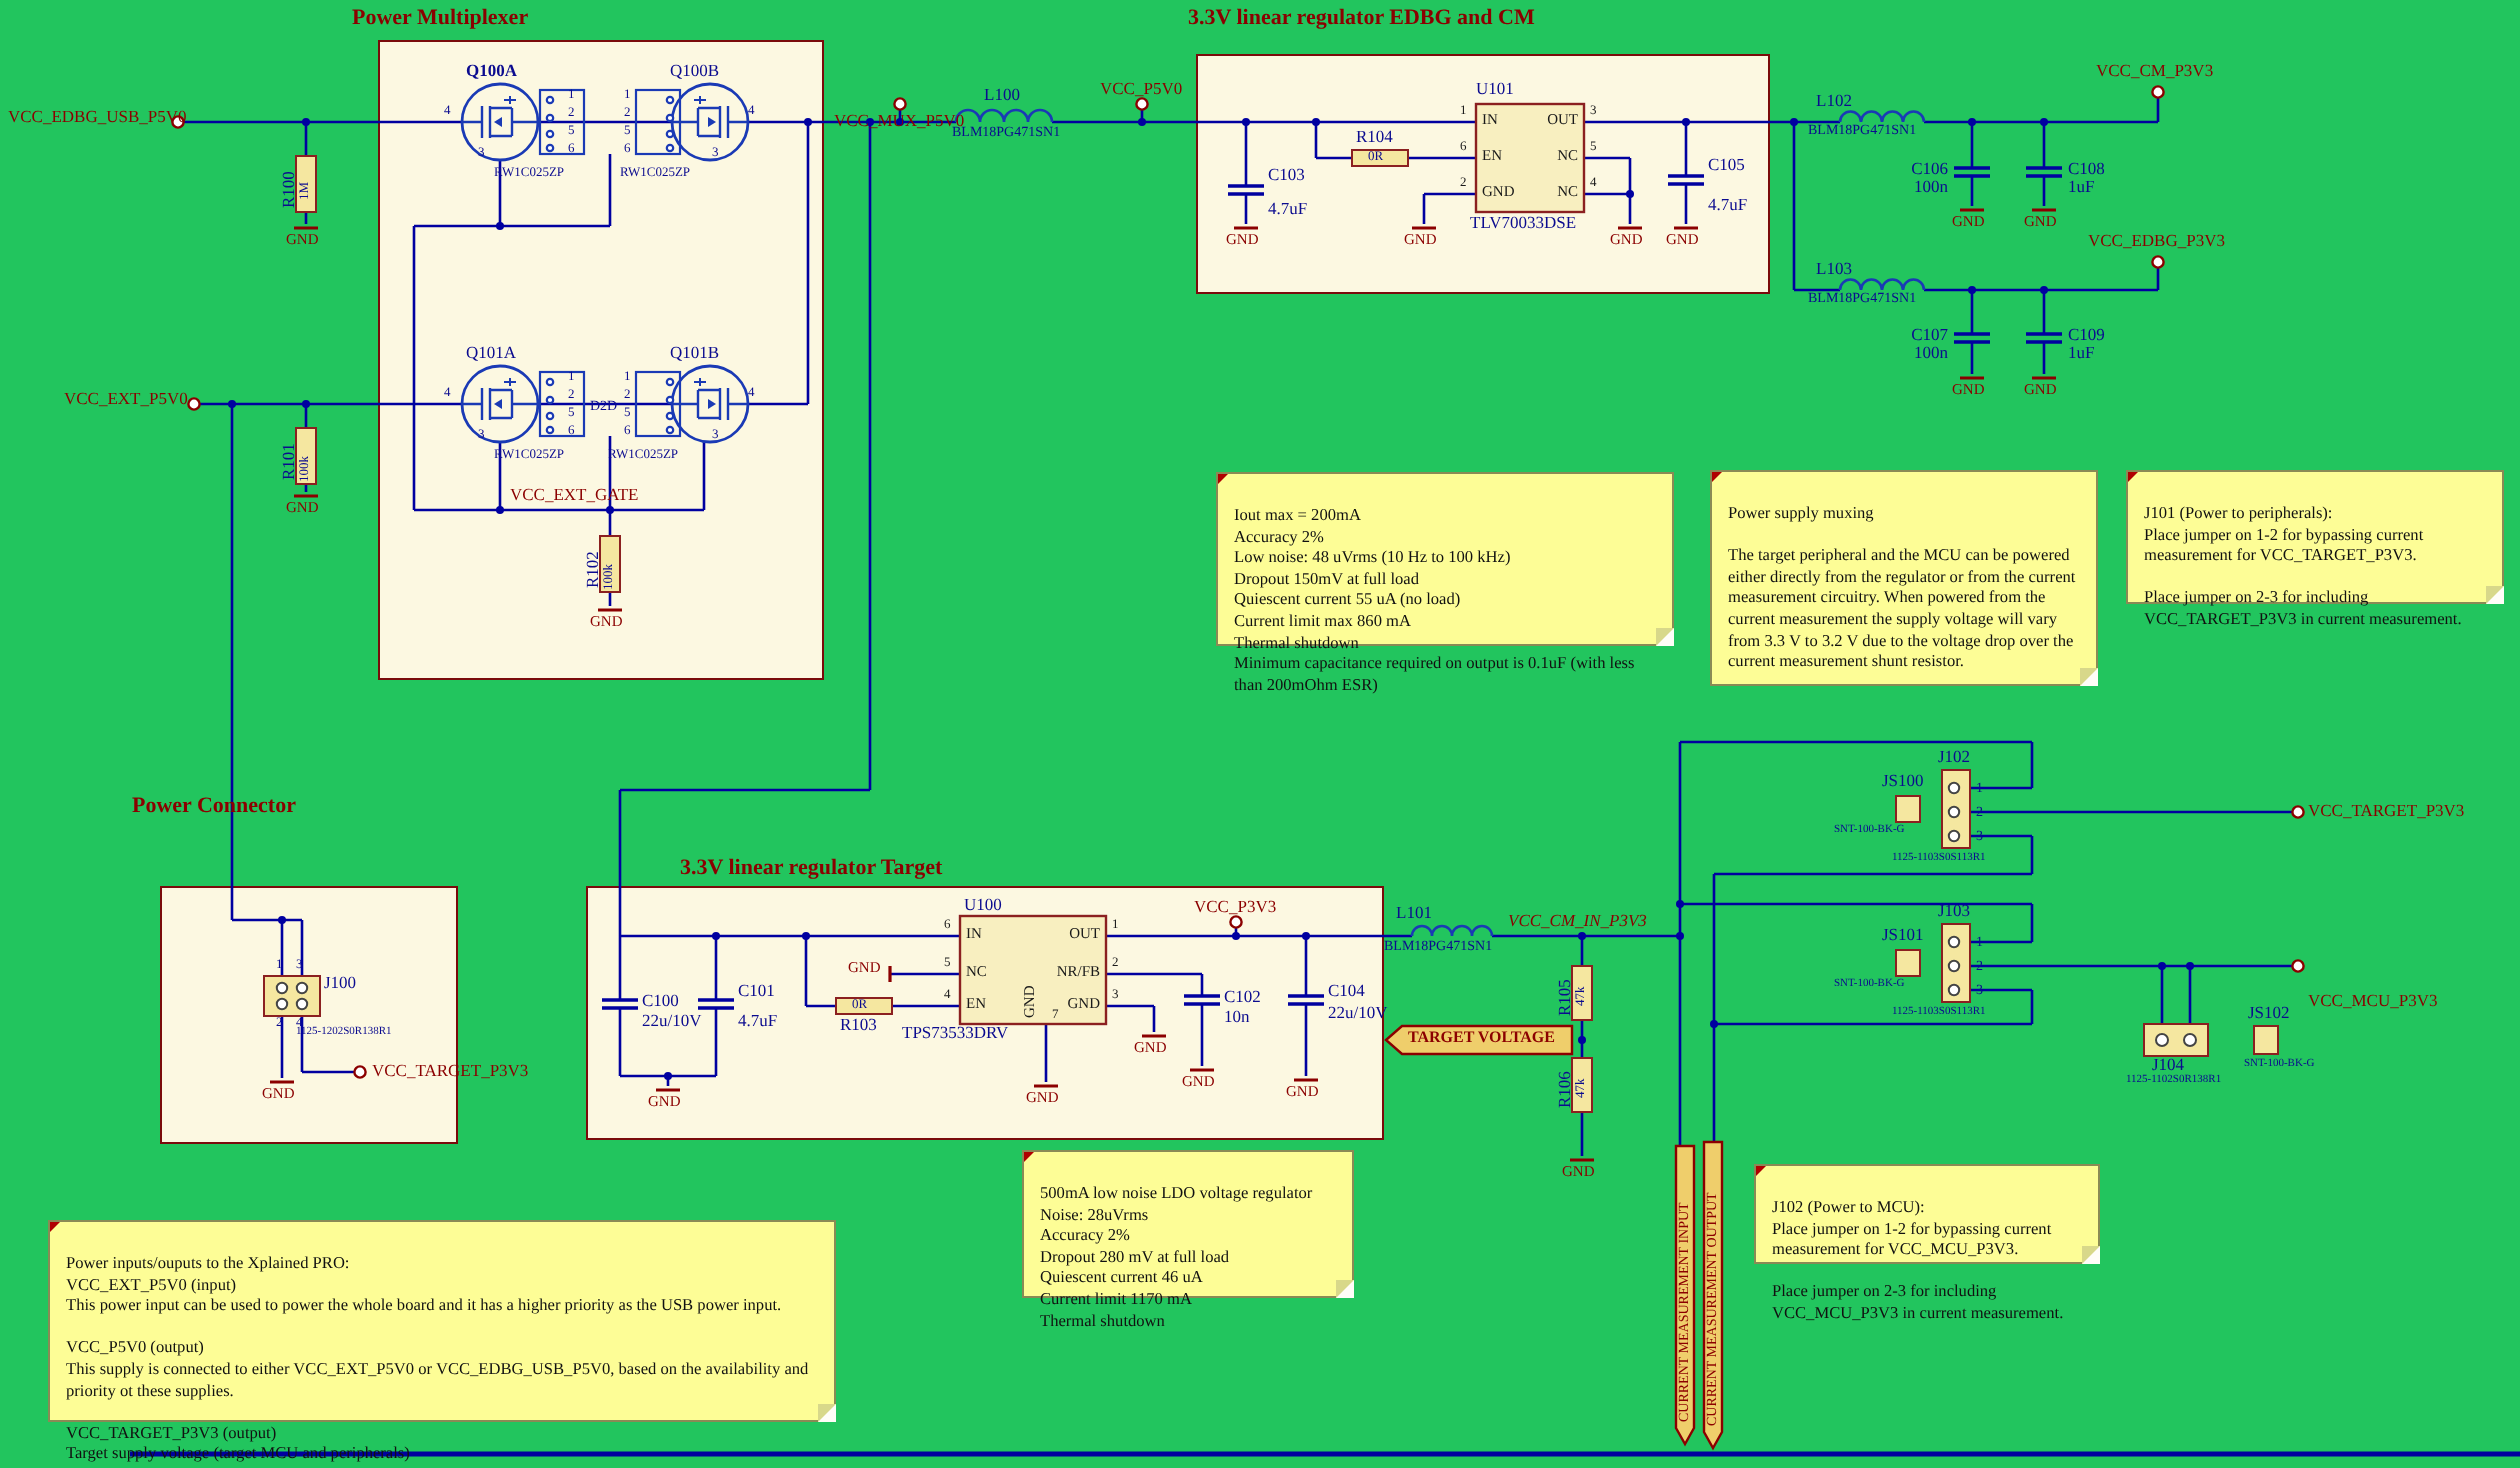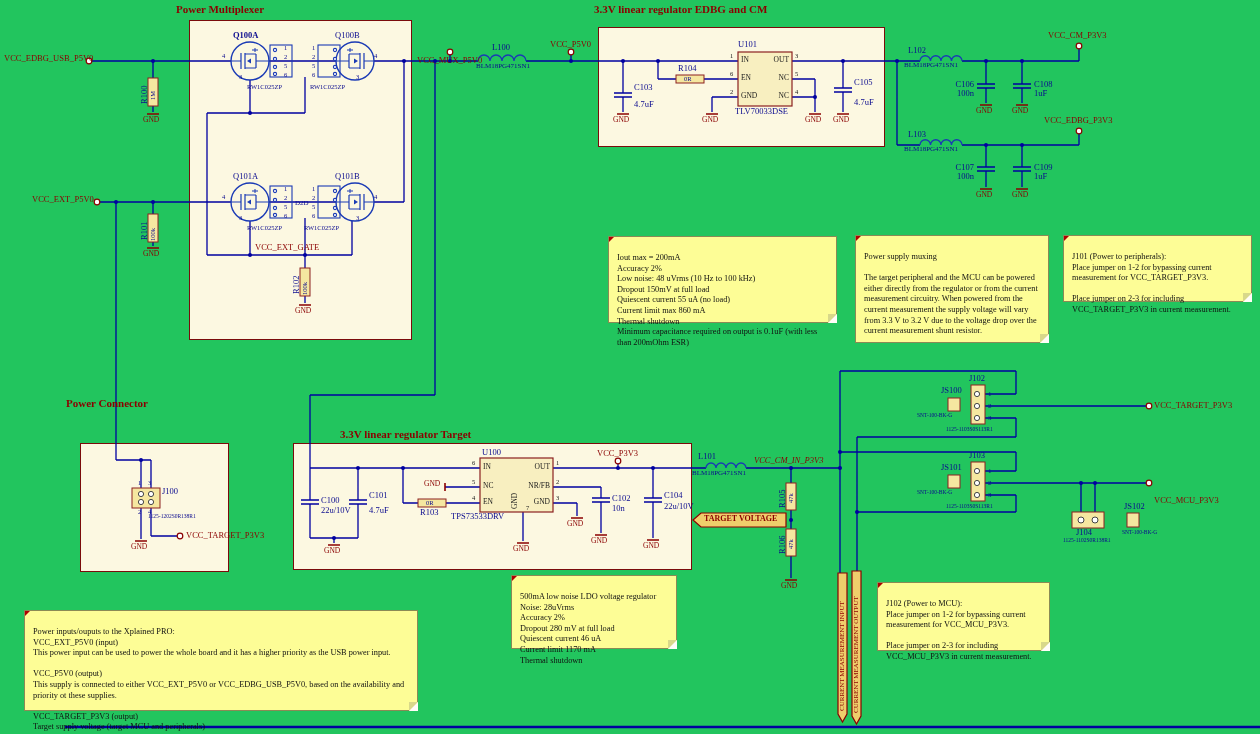--- a/index.html
+++ b/index.html
@@ -438,19 +438,19 @@
 
 VCC_TARGET_P3V3 (output)
 Target supply voltage (target MCU and peripherals)</div>
   <div class="note" style="left:511px;top:575px;width:166px;height:74px;">500mA low noise LDO voltage regulator
 Noise: 28uVrms
 Accuracy 2%
 Dropout 280 mV at full load
 Quiescent current 46 uA
 Current limit 1170 mA
 Thermal shutdown</div>
-  <div class="note" style="left:877px;top:582px;width:173px;height:69px;">J102 (Power to MCU):
+  <div class="note" style="left:877px;top:582px;width:173px;height:50px;">J102 (Power to MCU):
 Place jumper on 1-2 for bypassing current measurement for VCC_MCU_P3V3.
 
 Place jumper on 2-3 for including
 VCC_MCU_P3V3 in current measurement.</div>
 
 </div>
 
 </body></html>

